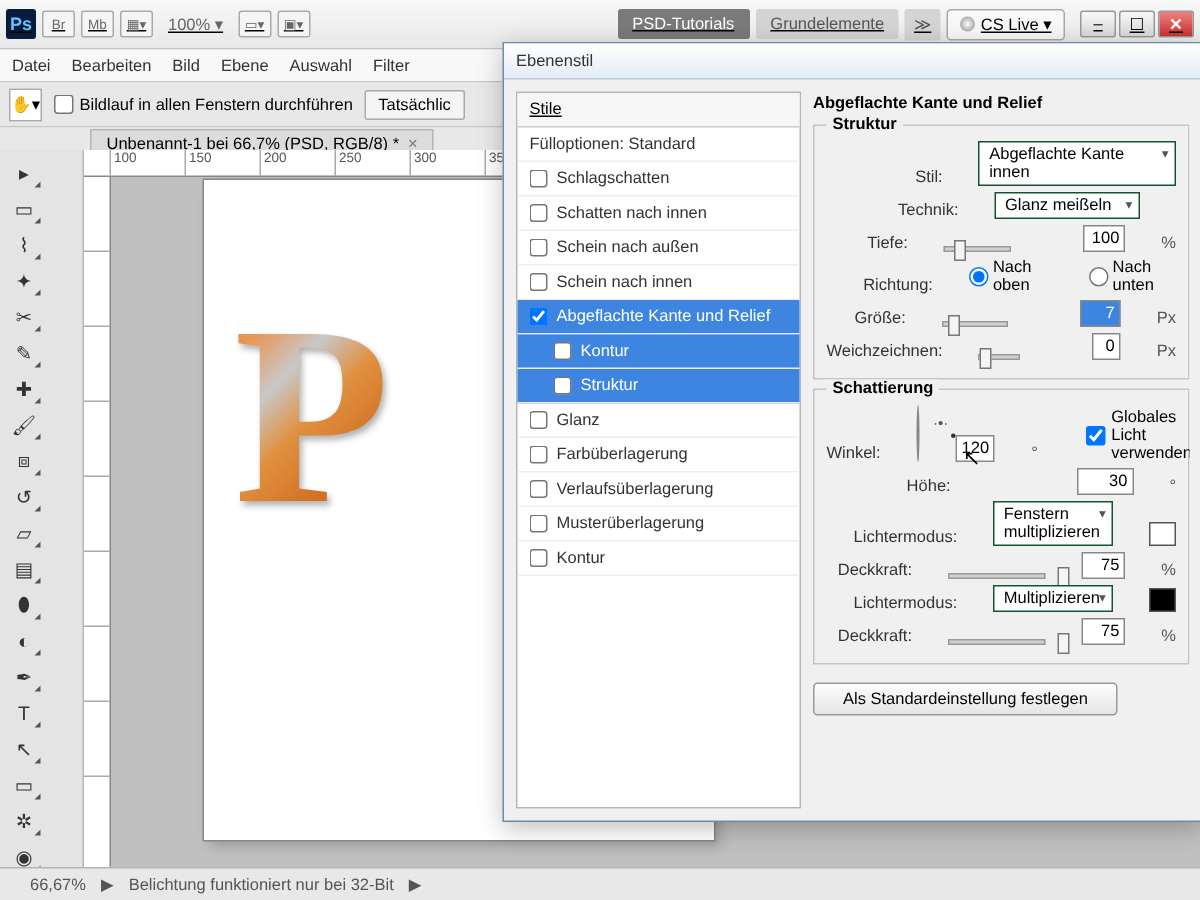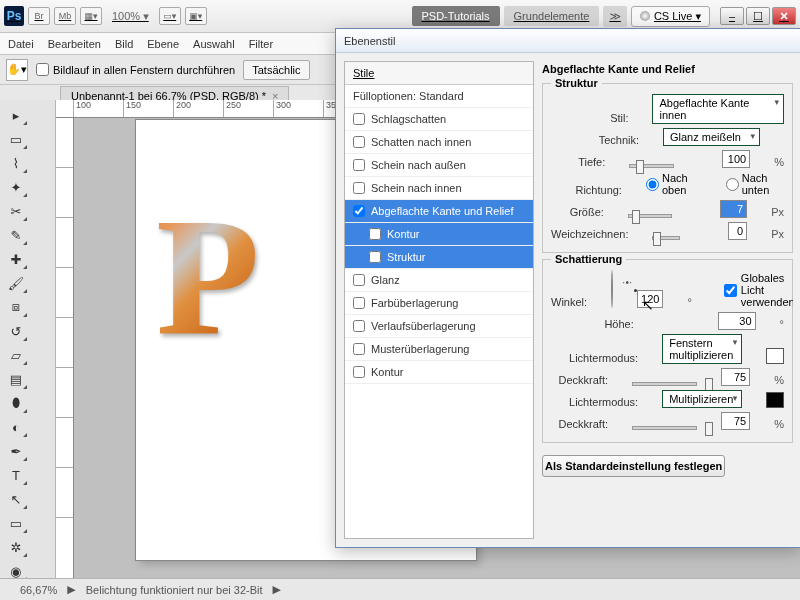--- a/index.html
+++ b/index.html
@@ -79,21 +79,21 @@
 .numbox.hl { background:#3d85e0; color:#fff; }
 .unit { color:#555; }
 .radio { display:flex; align-items:center; gap:3px; }
 .angle-circle { width:38px; height:38px; border:1px solid #888; border-radius:50%; position:relative; }
 .angle-circle .cross { position:absolute; font-size:10px; color:#555; top:6px; left:10px; }
 .angle-circle .dot { position:absolute; width:3px; height:3px; background:#333; border-radius:50%; top:18px; left:22px; }
 .cursor-arrow { position:absolute; top:26px; left:30px; font-size:14px; color:#000; }
 .contour-sw { width:28px; height:22px; border:1px solid #888; background:linear-gradient(135deg,#888 0%,#888 49%,#fff 50%,#fff 100%); }
 .swatch-s { width:18px; height:16px; border:1px solid #555; background:#000; }
 .footer-btns { display:flex; gap:8px; padding:6px 0 0; }
-.btn { padding:4px 2px; border:1px solid #999; background:linear-gradient(#fdfdfd,#e5e5e5); border-radius:3px; cursor:pointer;font-weight:bold; }
+.btn { padding:4px 19px; border:1px solid #999; background:linear-gradient(#fdfdfd,#e5e5e5); border-radius:3px; cursor:pointer; }
 .section-title { font-weight:bold; margin:2px 0 2px; }
 </style>
 </head>
 <body>
 
 <div class="appbar">
   <div class="ps-logo">Ps</div>
   <div class="small-btn">Br</div>
   <div class="small-btn">Mb</div>
   <div class="small-btn">▦▾</div>

